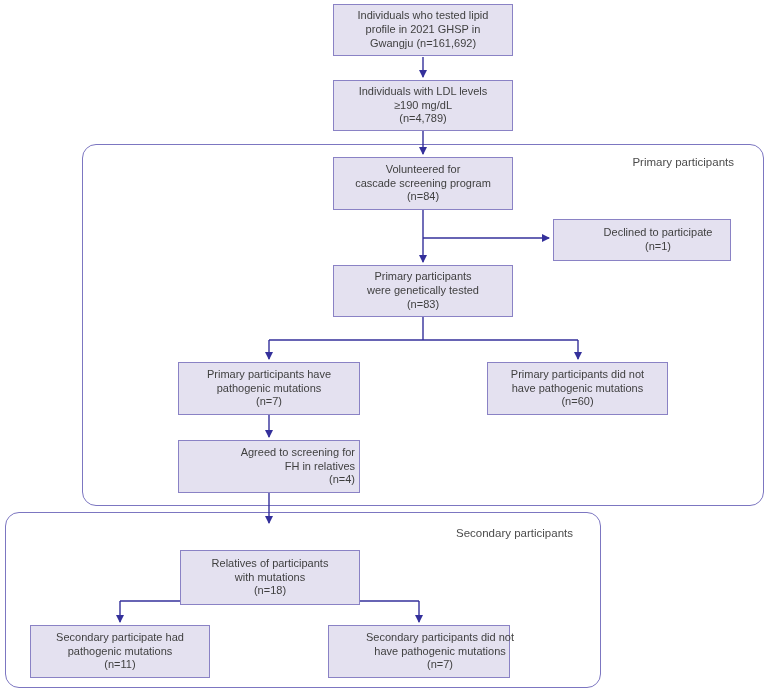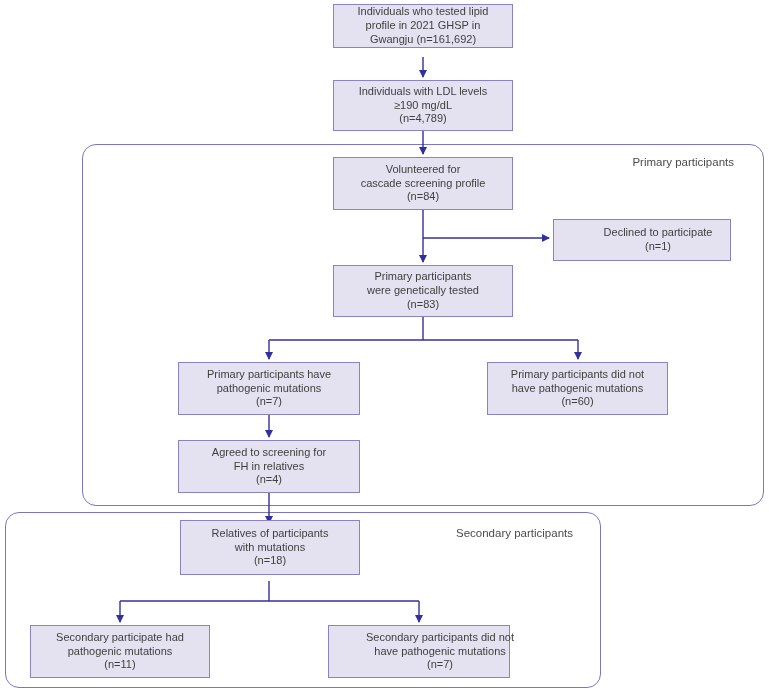--- a/index.html
+++ b/index.html
@@ -56,29 +56,29 @@
     line-height: 13.8px;
     display: flex;
     flex-direction: column;
     align-items: center;
     justify-content: center;
     text-align: center;
     z-index: 3;
     padding: 2px 4px;
   }
   .node span { display: block; white-space: nowrap; }
-  .n-lipid      { left: 333px; top: 4px;   width: 180px; height: 44px; }
+  .n-lipid      { left: 333px; top: 4px;   width: 180px; height: 52px; }
   .n-ldl        { left: 333px; top: 80px;  width: 180px; height: 51px; }
   .n-volunteer  { left: 333px; top: 157px; width: 180px; height: 53px; }
   .n-declined   { left: 553px; top: 219px; width: 178px; height: 42px; padding-left: 36px; }
   .n-genetic    { left: 333px; top: 265px; width: 180px; height: 52px; }
   .n-pmut       { left: 178px; top: 362px; width: 182px; height: 53px; }
   .n-pnomut     { left: 487px; top: 362px; width: 181px; height: 53px; }
-  .n-agreed     { left: 178px; top: 440px; width: 182px; height: 53px; }
-  .n-relatives  { left: 180px; top: 520px; width: 180px; height: 55px; }
+  .n-agreed     { left: 178px; top: 440px; width: 182px; height: 53px; align-items: flex-end; }
+  .n-relatives  { left: 180px; top: 550px; width: 180px; height: 55px; }
   .n-smut       { left: 30px;  top: 625px; width: 180px; height: 53px; }
   .n-snomut     { left: 328px; top: 625px; width: 182px; height: 53px; padding-left: 46px; }
 </style>
 </head>
 <body>
 
 <div class="canvas">
 
   <div class="group group-primary">
     <div class="group-label">Primary participants</div>
@@ -116,21 +116,21 @@
   </div>
 
   <div class="node n-ldl">
     <span>Individuals with LDL levels</span>
     <span>≥190 mg/dL</span>
     <span>(n=4,789)</span>
   </div>
 
   <div class="node n-volunteer">
     <span>Volunteered for</span>
-    <span>cascade screening profile</span>
+    <span>cascade screening program</span>
     <span>(n=84)</span>
   </div>
 
   <div class="node n-declined">
     <span>Declined to participate</span>
     <span>(n=1)</span>
   </div>
 
   <div class="node n-genetic">
     <span>Primary participants</span>

